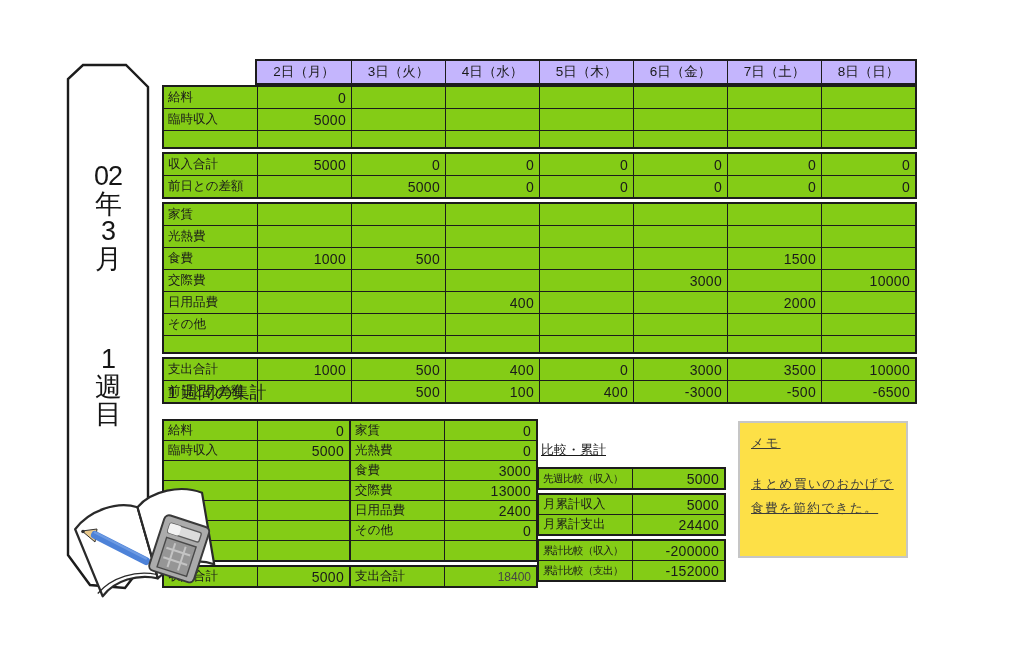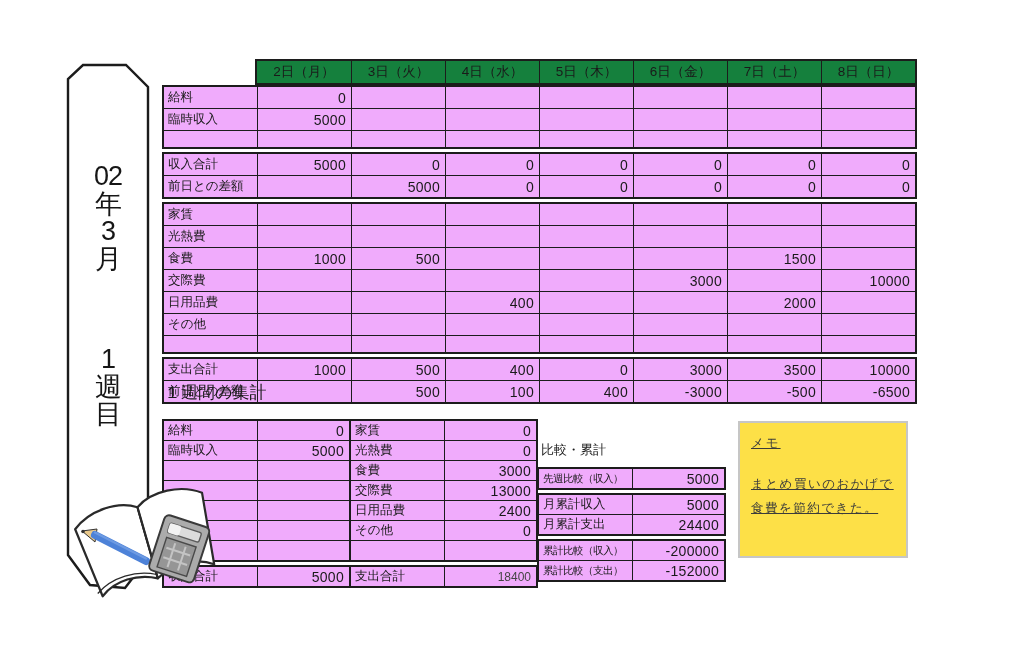--- a/index.html
+++ b/index.html
@@ -2,46 +2,46 @@
 <html><head>
 <meta charset="utf-8">
 <style>
   html,body{margin:0;padding:0;}
   body{
     width:1024px;height:655px;background:#ffffff;position:relative;
     font-family:"Liberation Sans","DejaVu Sans",sans-serif;color:#1a1a1a;
     overflow:hidden;
   }
   
-  .block{border:2px solid #1c1c1c;background:#f0abfc;margin-bottom:3px;}
+  .block{border:2px solid #1c1c1c;background:#84cc16;margin-bottom:3px;}
   .row{display:flex;height:21px;}
   .row.short{height:16px;}
   .row + .row{border-top:1px solid #1c1c1c;}
   .cell{box-sizing:border-box;display:flex;align-items:center;overflow:hidden;}
   .cell + .cell{border-left:1px solid #1c1c1c;}
   .lab{width:93px;padding-left:4px;font-size:12.5px;white-space:nowrap;}
   .lab.small{font-size:10.5px;letter-spacing:-0.5px;}
   .val{justify-content:flex-end;padding-right:5px;font-size:14px;letter-spacing:0.3px;}
   .val.alt{font-size:12px;color:#454545;letter-spacing:0;}
   
-  .wkhead{position:absolute;left:255px;top:59px;display:flex;border:2px solid #1c1c1c;background:#15803d;}
+  .wkhead{position:absolute;left:255px;top:59px;display:flex;border:2px solid #1c1c1c;background:#c4b5fd;}
   .hcell{width:94px;height:22px;box-sizing:border-box;display:flex;align-items:center;justify-content:center;
          font-size:13.5px;white-space:nowrap;}
   .hcell + .hcell{border-left:1px solid #1c1c1c;}
   .wkblocks{position:absolute;left:162px;top:85px;}
   .wkblocks .val{width:94px;}
   
   .sum-title{position:absolute;left:164px;top:381px;font-size:17px;}
   .sumtbl{position:absolute;}
   .sumtbl .row{height:19px;}
   .sumtbl .val{width:92px;}
   #income-tbl{left:162px;top:419px;}
   #expense-tbl{left:349px;top:419px;}
   #compare-tbl{left:537px;top:457px;margin-top:10px;}
-  .cmp-title{position:absolute;left:541px;top:441px;font-size:13px;}
+  .cmp-title{position:absolute;left:541px;top:441px;font-size:13px;text-decoration:underline;}
   
   .memo{position:absolute;left:738px;top:421px;width:170px;height:137px;box-sizing:border-box;
         border:2px solid #c6c6c6;padding:12px 11px;color:#3b3b3b;background:#fde047;text-decoration:underline;}
   .memo-title{font-size:12.5px;letter-spacing:2px;}
   .memo-body{margin-top:20px;font-size:12.5px;line-height:1.95;letter-spacing:1.5px;}
   
   .banner-svg{position:absolute;left:58px;top:55px;}
   .banner-text{position:absolute;left:58px;top:55px;width:100px;height:540px;}
   .bgroup{position:absolute;left:0;width:100%;text-align:center;}
   .bgroup0{top:60px;margin-top:48px;} .bgroup1{top:163px;} .bgroup2{top:291px;}

